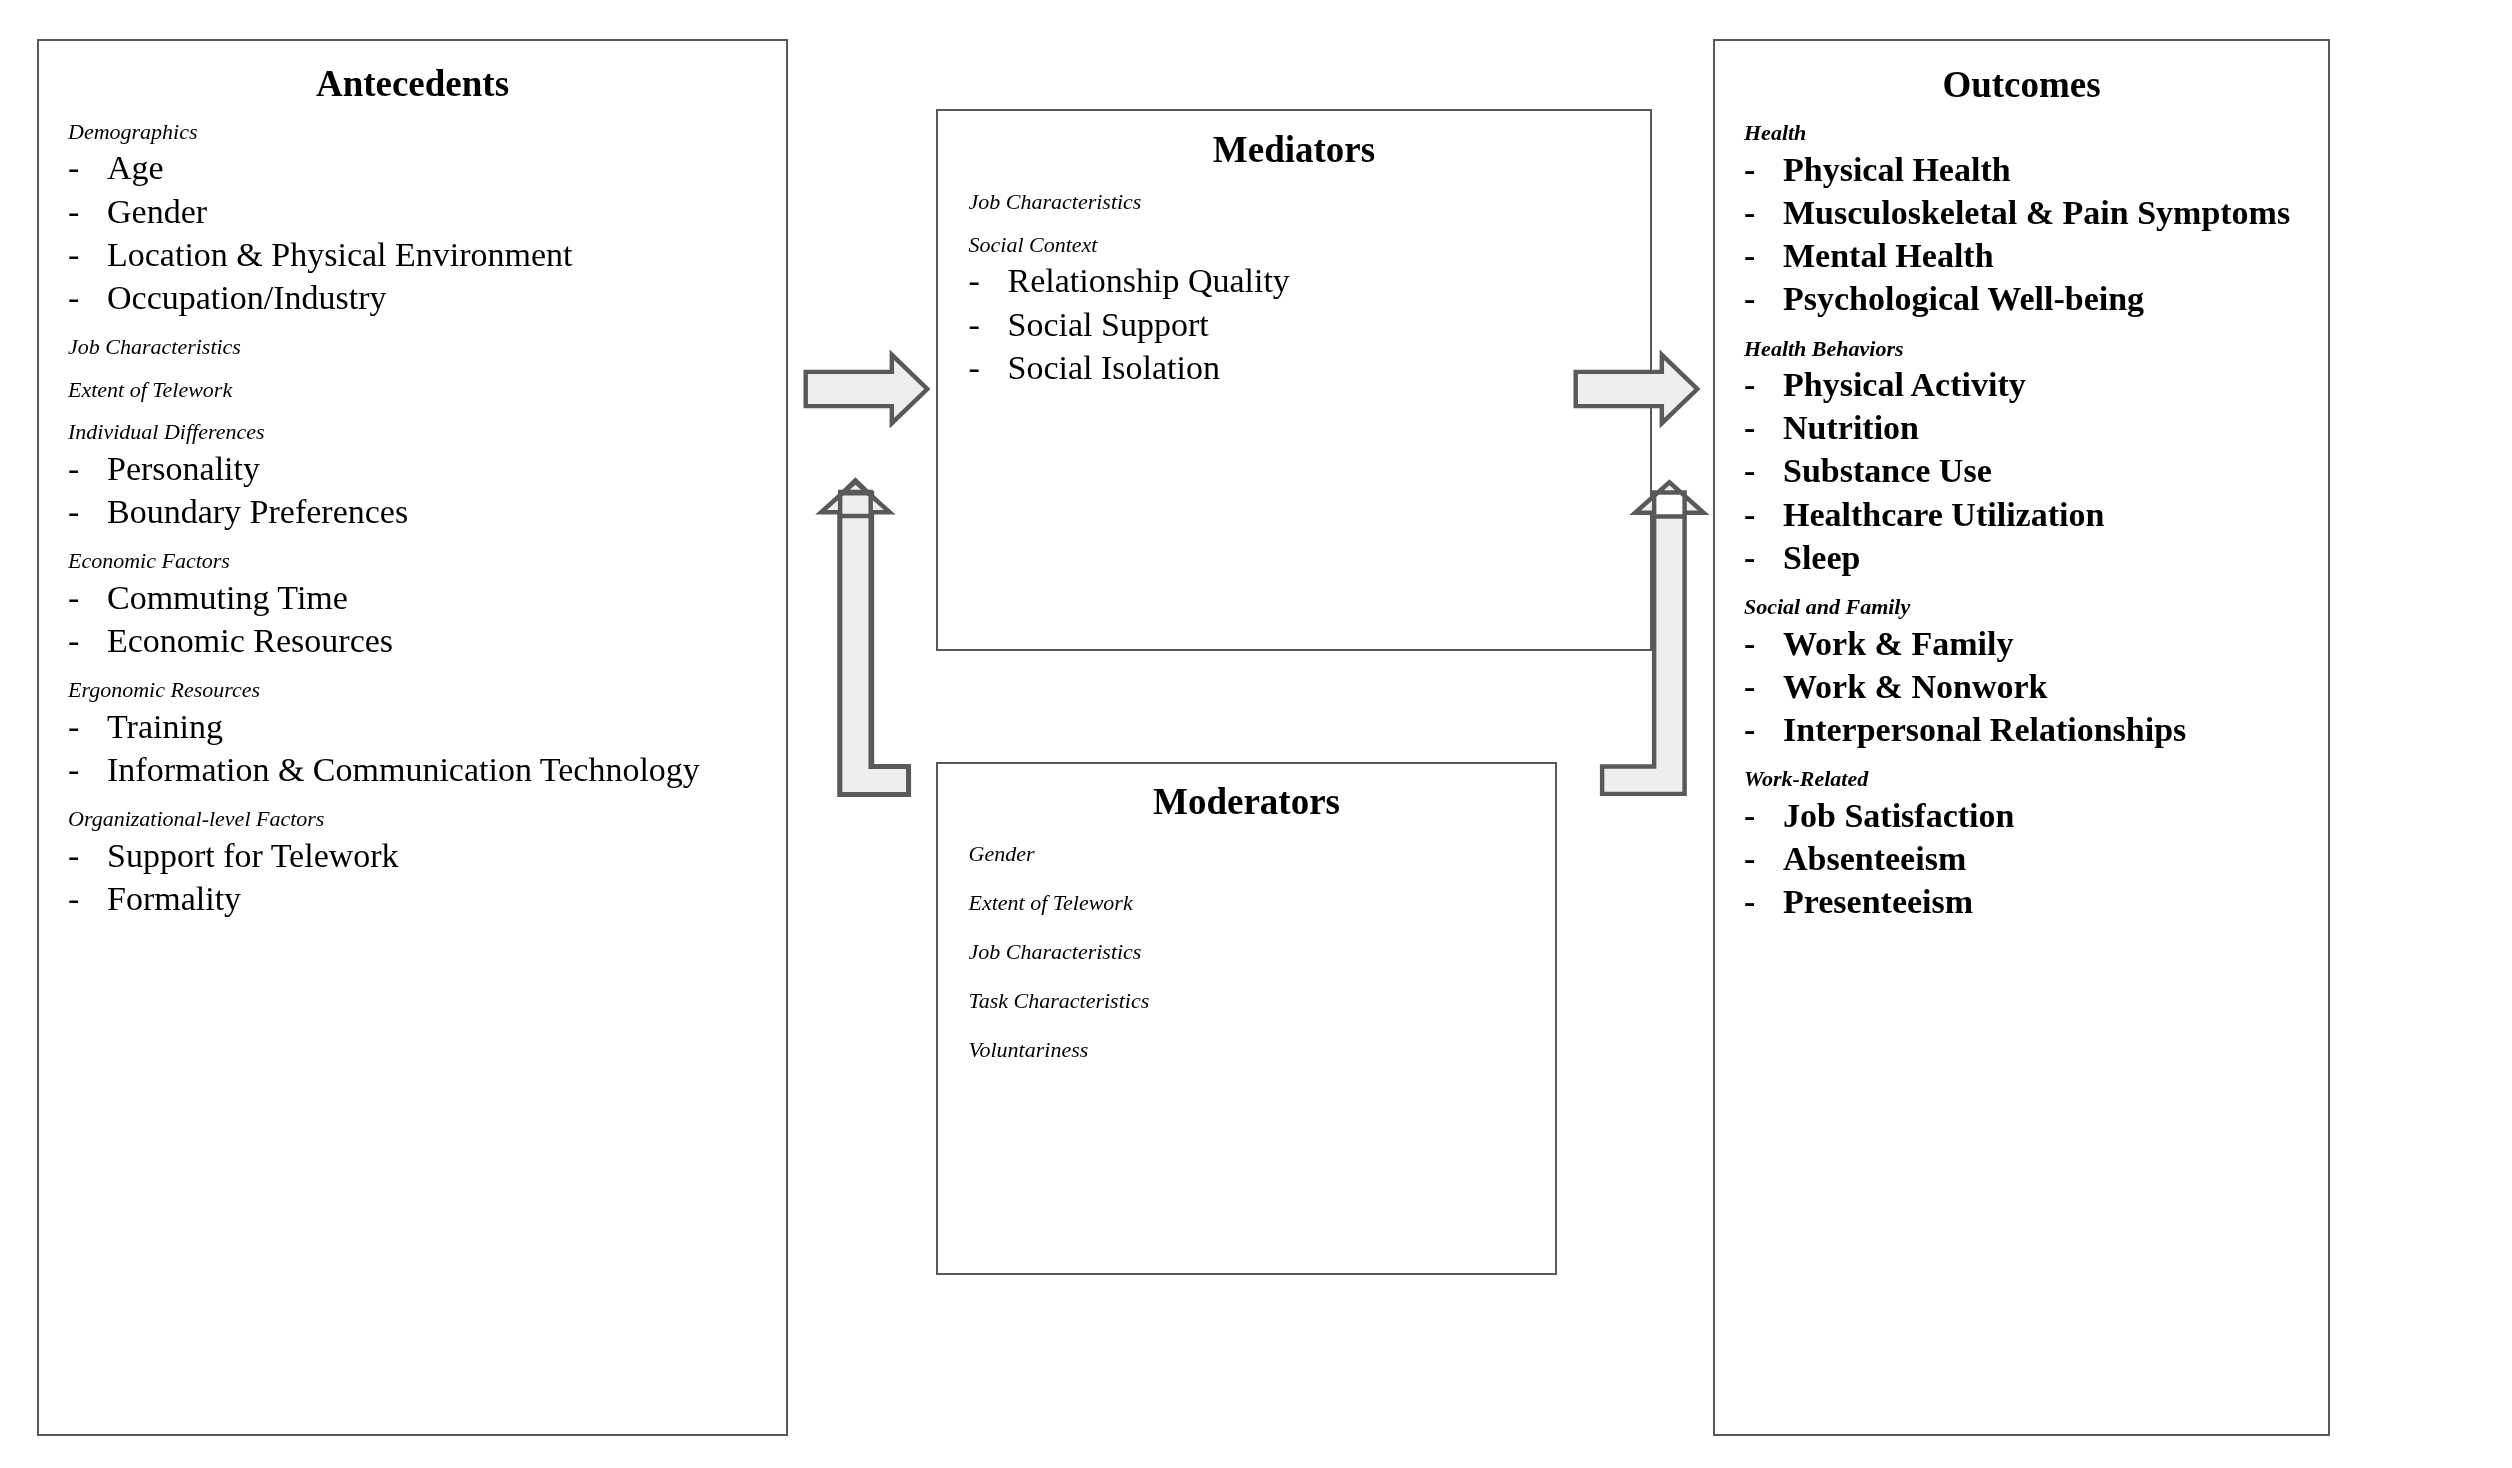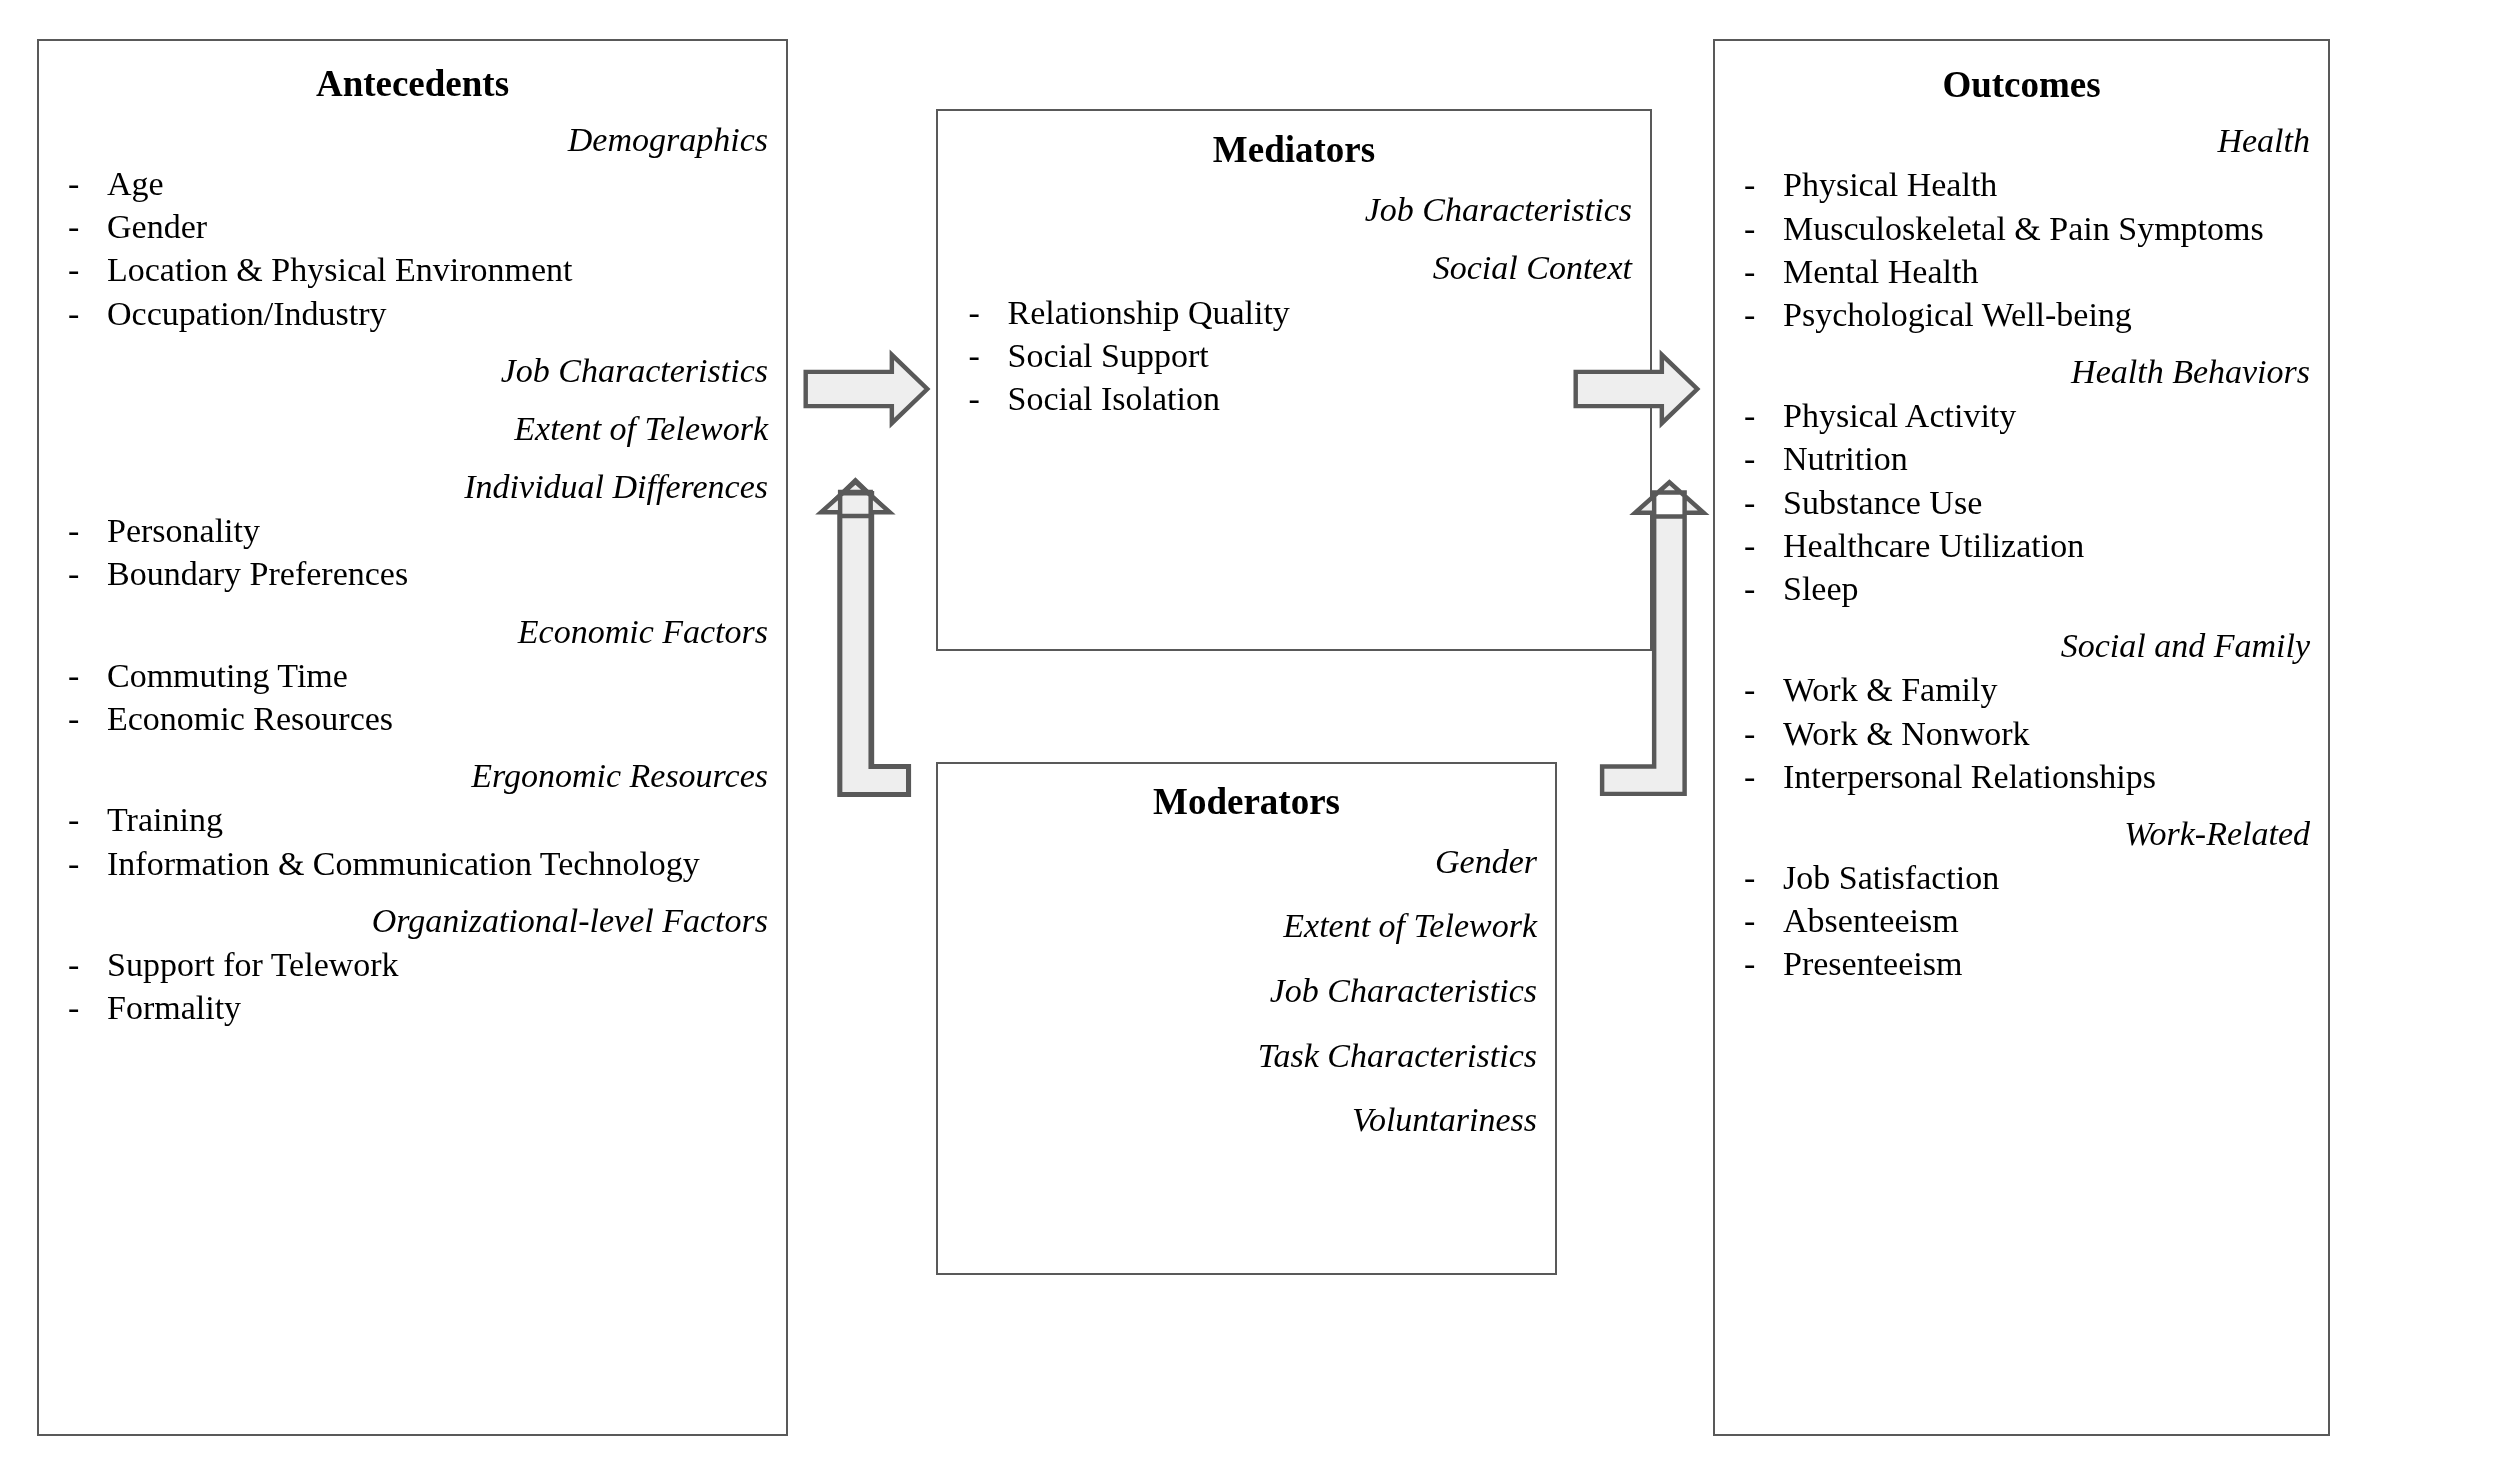--- a/index.html
+++ b/index.html
@@ -18,27 +18,27 @@
   .box-title{text-align:center;font-weight:bold;font-size:37px;line-height:1.05;}
   #box-antecedents .box-title{margin-top:24px;}
   #box-mediators  .box-title{margin-top:20.4px;}
   #box-moderators .box-title{margin-top:19px;}
   #box-outcomes   .box-title{margin-top:25.4px;}
 
   .groups{padding:0 18px 0 28px;}
   #box-antecedents .groups{padding-left:29px;padding-top:14px;}
   #box-mediators  .groups{padding-left:30.5px;padding-top:18px;}
   #box-moderators .groups{padding-left:30.5px;padding-top:18px;}
-  #box-outcomes   .groups{padding-left:29px;padding-top:14px;}
+  #box-outcomes   .groups{padding-left:29px;padding-top:14px;font-weight:bold;}
 
   .group{margin:0 0 0 0;}
   .group + .group{margin-top:14px;}
   #box-moderators .group + .group{margin-top:20.4px;}
 
-  .group-head{font-style:italic;font-size:34px;line-height:1.30;white-space:nowrap;text-align:right;}
+  .group-head{font-style:italic;font-size:22px;line-height:1.30;white-space:nowrap;}
   .items{list-style:none;margin:0;padding:0;}
   .item{display:flex;align-items:flex-start;font-size:34px;line-height:1.27;}
   .dash{width:39px;flex:0 0 39px;}
   .item-label{flex:1 1 auto;}
 
   
   .arrow-svg{position:absolute;overflow:visible;}
   .arrow-shape{fill:#eeeeee;stroke:#595959;stroke-width:7;stroke-linejoin:miter;}
 </style>
 </head>

